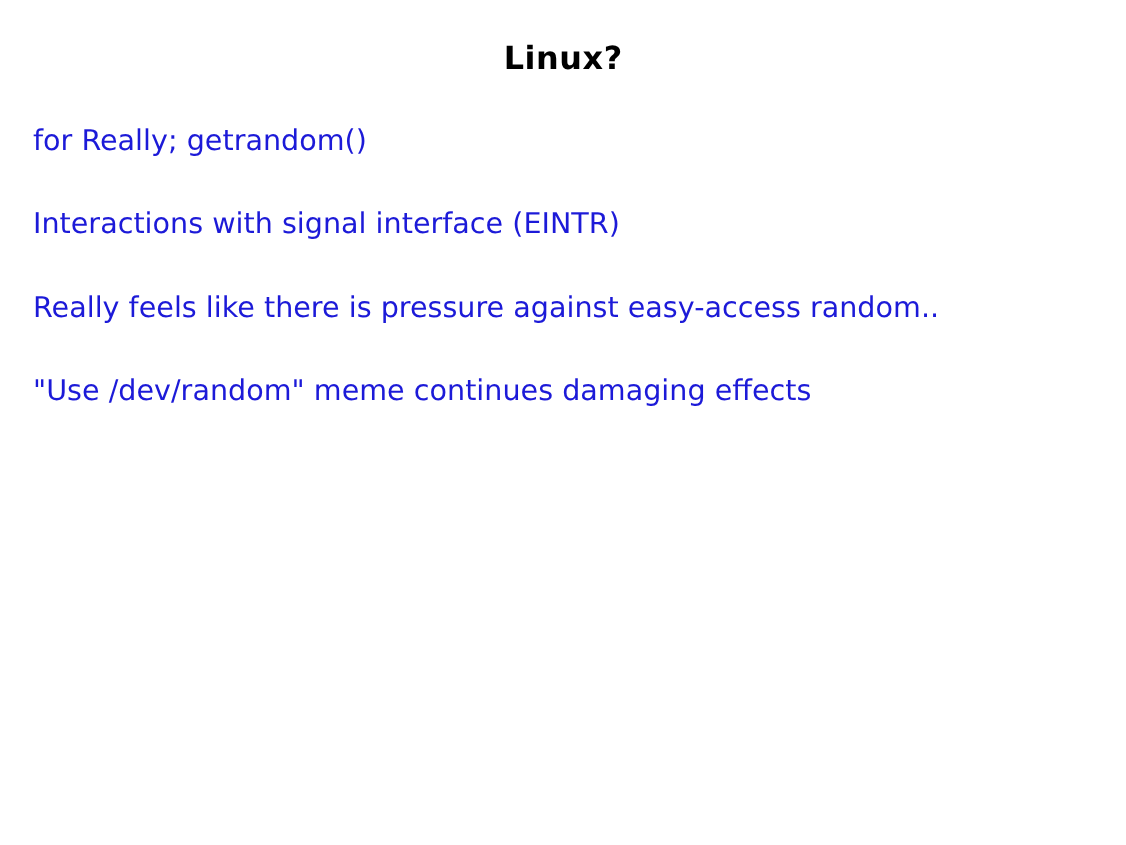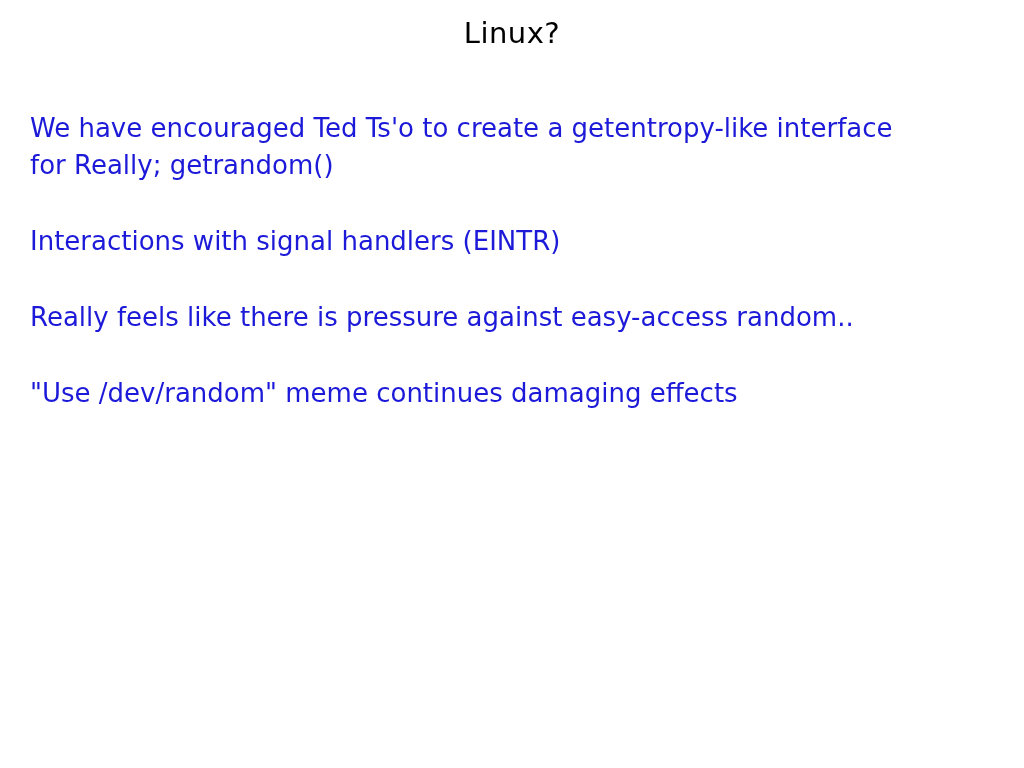--- a/index.html
+++ b/index.html
@@ -10,24 +10,24 @@
   .slide {
     position: relative;
     width: 1024px;
     height: 768px;
     background: #ffffff;
     font-family: "DejaVu Sans", "Liberation Sans", sans-serif;
     overflow: hidden;
   }
   .title {
     margin: 0;
-    padding-top: 16px;
+    padding-top: 36px;
     text-align: center;
     font-size: 29px;
-    font-weight: normal;
+    font-weight: bold;
     color: #000000;
     letter-spacing: 0.5px;
   }
   .body {
     position: absolute;
     left: 30px;
     right: 16px;
     top: 110px;
     color: #1c1ad8;
     font-size: 26px;
@@ -40,19 +40,18 @@
   .para-gap { margin-top: 39px; }
   .section-gap { margin-top: 80px; }
 </style>
 </head>
 <body>
 
 <div class="slide">
   <h1 class="title">Linux?</h1>
 
   <div class="body">
-    <p class="line">We have encouraged Ted Ts'o to create a getentropy-like interface</p>
     <p class="line">for Really; getrandom()</p>
-    <p class="line para-gap">Interactions with signal handlers (EINTR)</p>
+    <p class="line para-gap">Interactions with signal interface (EINTR)</p>
     <p class="line para-gap">Really feels like there is pressure against easy-access random..</p>
     <p class="line para-gap">"Use /dev/random" meme continues damaging effects</p>
   </div>
 </div>
 
 </body></html>

